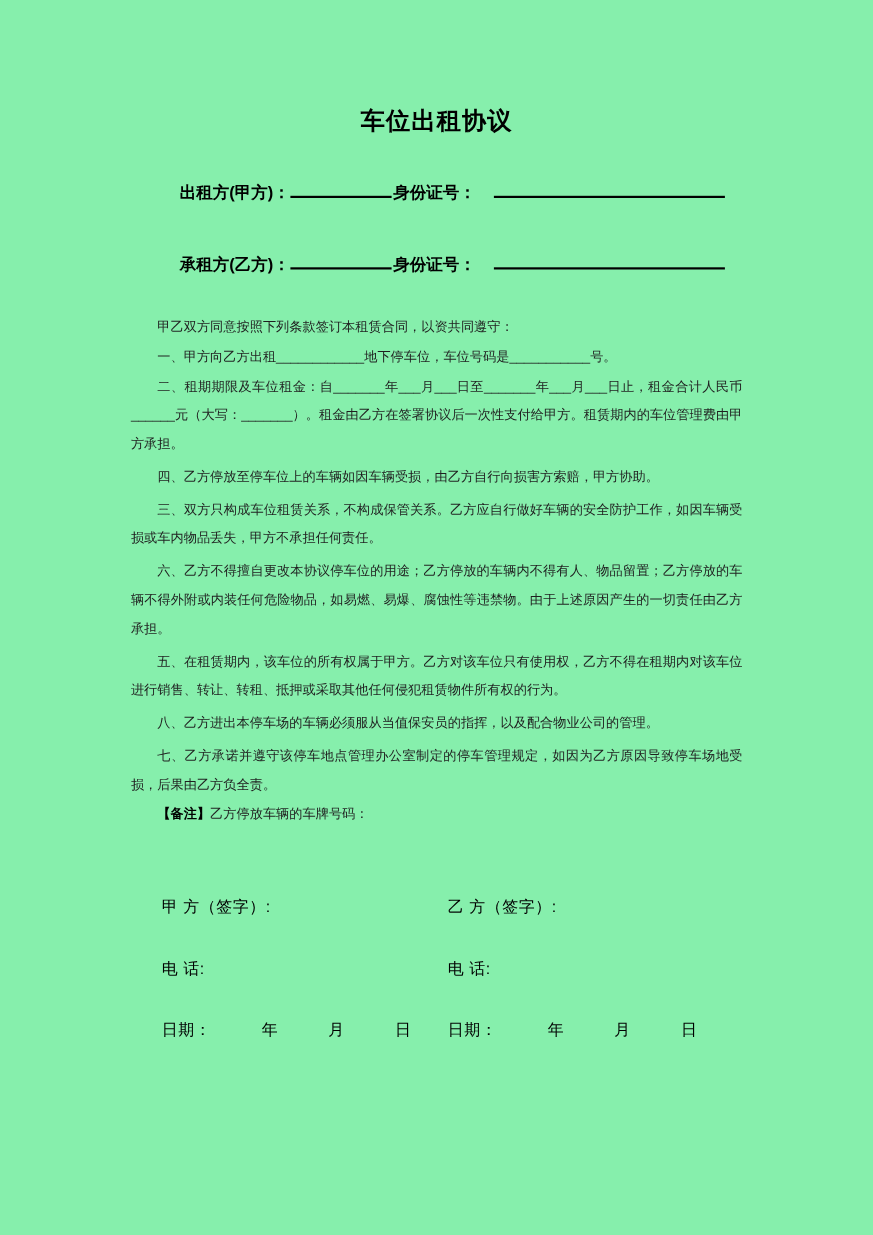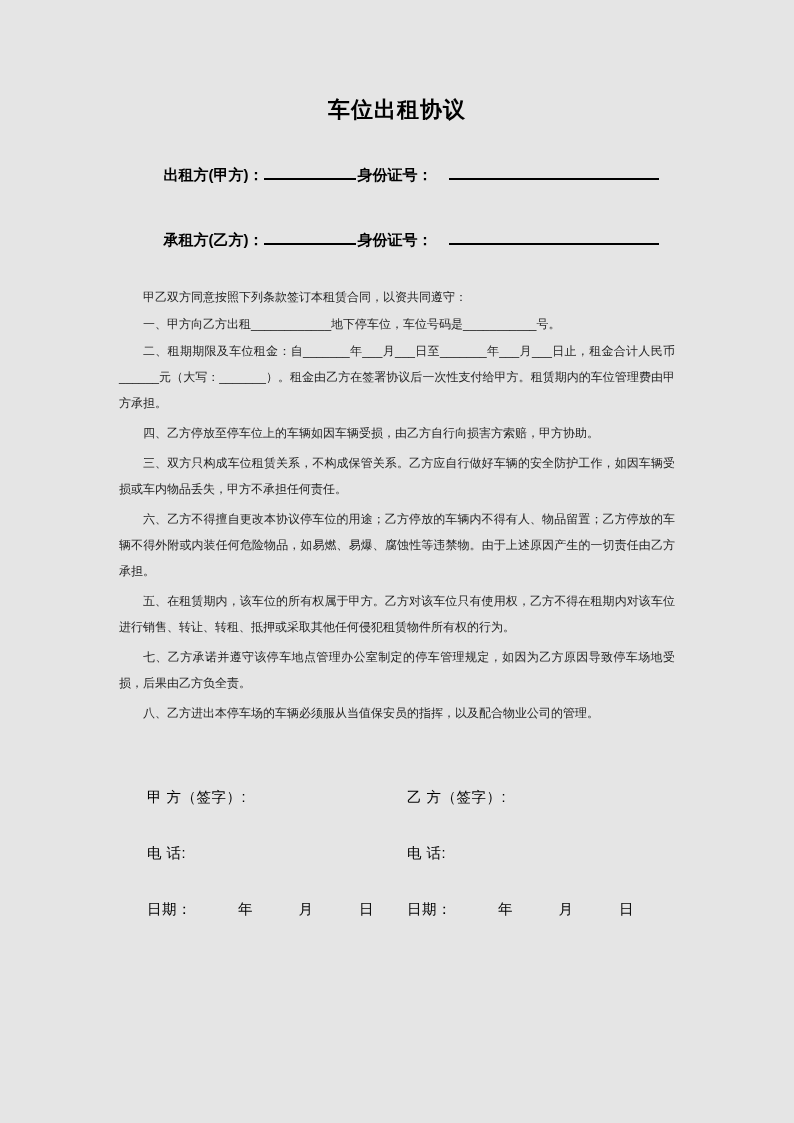--- a/index.html
+++ b/index.html
@@ -6,21 +6,21 @@
   html, body { background: #ffffff; }
   body {
     font-family: "Liberation Sans", "DejaVu Sans", sans-serif;
     color: #1a1a1a;
   }
   .page {
     position: relative;
     width: 794px;
     height: 1123px;
     margin: 0 auto;
-    background: #e5e5e5;
+    background: #86efac;
     padding: 95px 119px 0 119px;
     overflow: hidden;
   }
   .doc-title {
     text-align: center;
     font-size: 22px;
     font-weight: bold;
     color: #000;
     letter-spacing: 1px;
     margin-bottom: 40px;
@@ -83,22 +83,23 @@
   </div>
 
   <div class="body-text">
     <p>甲乙双方同意按照下列条款签订本租赁合同，以资共同遵守：</p>
     <p>一、甲方向乙方出租____________地下停车位，车位号码是___________号。</p>
     <p>二、租期期限及车位租金：自_______年___月___日至_______年___月___日止，租金合计人民币______元（大写：_______）。租金由乙方在签署协议后一次性支付给甲方。租赁期内的车位管理费由甲方承担。</p>
     <p class="spaced">四、乙方停放至停车位上的车辆如因车辆受损，由乙方自行向损害方索赔，甲方协助。</p>
     <p class="spaced">三、双方只构成车位租赁关系，不构成保管关系。乙方应自行做好车辆的安全防护工作，如因车辆受损或车内物品丢失，甲方不承担任何责任。</p>
     <p class="spaced">六、乙方不得擅自更改本协议停车位的用途；乙方停放的车辆内不得有人、物品留置；乙方停放的车辆不得外附或内装任何危险物品，如易燃、易爆、腐蚀性等违禁物。由于上述原因产生的一切责任由乙方承担。</p>
     <p class="spaced">五、在租赁期内，该车位的所有权属于甲方。乙方对该车位只有使用权，乙方不得在租期内对该车位进行销售、转让、转租、抵押或采取其他任何侵犯租赁物件所有权的行为。</p>
+    <p class="spaced">八、乙方进出本停车场的车辆必须服从当值保安员的指挥，以及配合物业公司的管理。</p>
     <p class="spaced">七、乙方承诺并遵守该停车地点管理办公室制定的停车管理规定，如因为乙方原因导致停车场地受损，后果由乙方负全责。</p>
-    <p class="spaced">八、乙方进出本停车场的车辆必须服从当值保安员的指挥，以及配合物业公司的管理。</p>
+    <p><span class="remark-label">【备注】</span><span>乙方停放车辆的车牌号码：</span></p>
   </div>
 
   <div class="sign-section">
 
     <div class="sign-row">
       <div class="sign-col-left">
         <span class="sign-label">甲 方（签字）:</span>
       </div>
       <div class="sign-col-right">
         <span class="sign-label">乙 方（签字）:</span>

